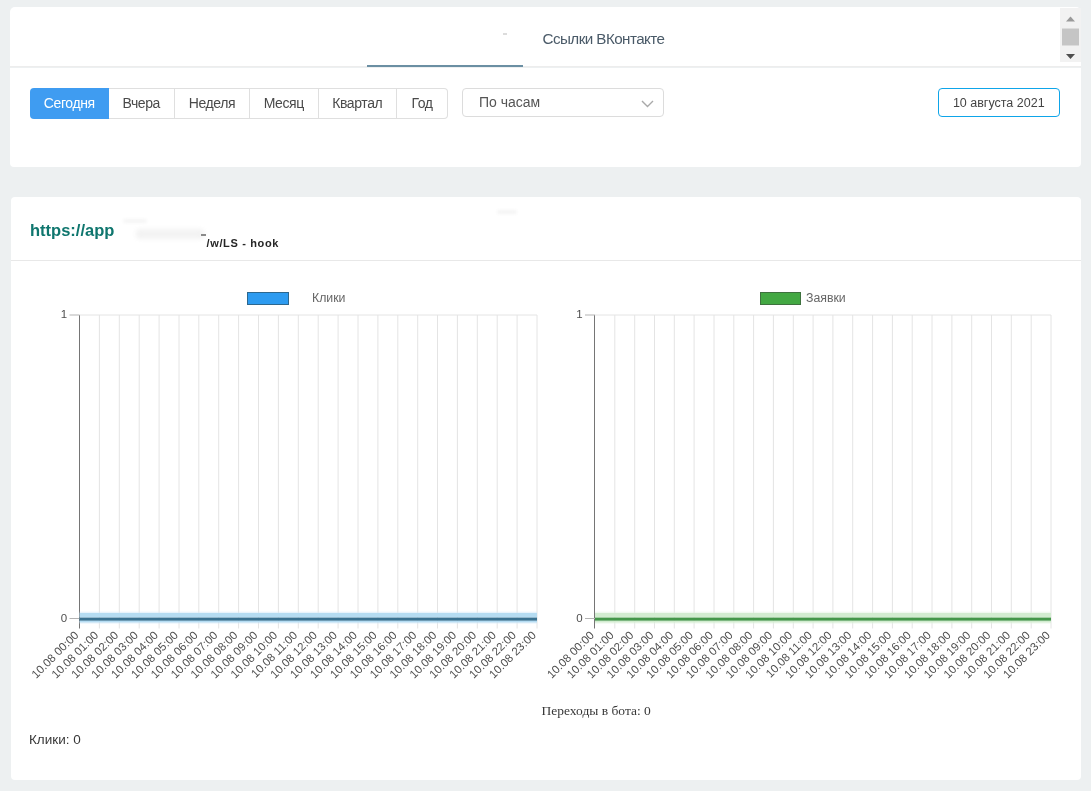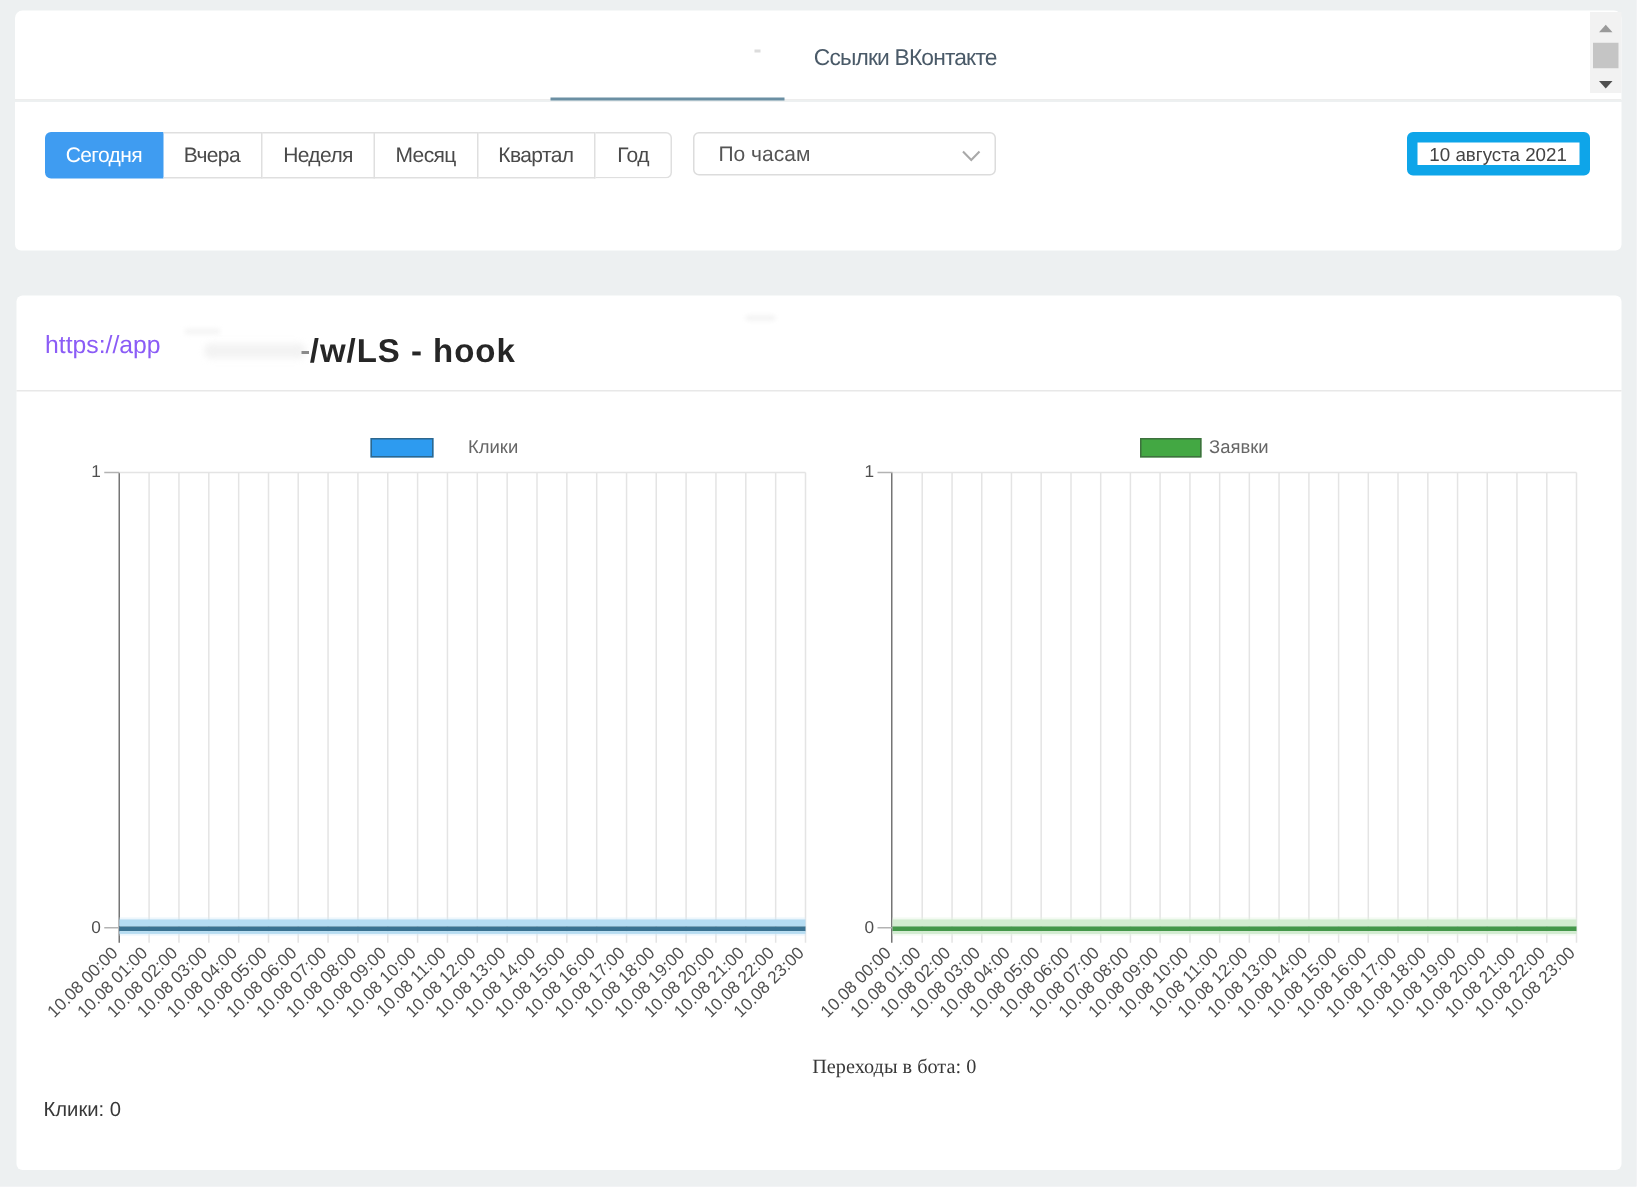--- a/index.html
+++ b/index.html
@@ -33,29 +33,29 @@
   <div style="width:51px; height:31px; border:1px solid #dfdfdf; border-left:none; border-radius:0 4px 4px 0; display:flex; align-items:center; justify-content:center;">Год</div>
 </div>
 
 <div class="abs" style="left:462px; top:88px; width:202px; height:29px; border:1px solid #dcdcdc; border-radius:4px; background:#fff;">
   <div style="position:absolute; left:16px; top:5px; font-size:14px; color:#555;">По часам</div>
   <svg style="position:absolute; right:9px; top:11px;" width="13" height="8">
         <polyline points="1,1 6.5,6.6 12,1" fill="none" stroke="#a9a9a9" stroke-width="1.4"></polyline>
       </svg>
 </div>
 
-<div class="abs" style="left:938px; top:88px; width:121.5px; height:29px; border:7px solid #0ea5e9; border-radius:4px; background:#fff; display:flex; align-items:center; justify-content:center; font-size:12.5px; color:#444;">10 августа 2021</div>
+<div class="abs" style="left:938px; top:88px; width:121.5px; height:29px; border:1px solid #0ea5e9; border-radius:4px; background:#fff; display:flex; align-items:center; justify-content:center; font-size:12.5px; color:#444;">10 августа 2021</div>
 
 <div class="abs" style="left:11px; top:197px; width:1069.5px; height:583px; background:#fff; border-radius:4px;"></div>
-<div class="abs" style="left:30px; top:221px; font-size:16.5px; font-weight:normal; color:#8b5cf6;">https://app</div>
+<div class="abs" style="left:30px; top:221px; font-size:16.5px; font-weight:bold; color:#0f766e;">https://app</div>
 <div class="abs" style="left:136px; top:229px; width:68px; height:10px; background:#f3f3f3; border-radius:4px; filter:blur(2px);"></div>
 <div class="abs" style="left:123px; top:219px; width:24px; height:4px; background:#f5f5f5; border-radius:2px; filter:blur(1.5px);"></div>
 <div class="abs" style="left:497px; top:210px; width:20px; height:4px; background:#f4f4f4; border-radius:2px; filter:blur(1.5px);"></div>
 <div class="abs" style="left:201px; top:233.5px; width:5px; height:2.5px; background:#8a8a8a;"></div>
-<div class="abs" style="left:206.5px; top:221px; font-size:22px; font-weight:bold; color:#262626; letter-spacing:0.65px;">/w/LS - hook</div>
+<div class="abs" style="left:206.5px; top:237px; font-size:11px; font-weight:bold; color:#262626; letter-spacing:0.65px;">/w/LS - hook</div>
 <div class="abs" style="left:11px; top:260px; width:1069.5px; height:1px; background:#e8e8e8;"></div>
 
 <div class="abs" style="left:247px; top:292px; width:41.5px; height:13px; background:#2d9bf0; border:1px solid rgba(45,85,110,0.75);"></div>
 <div class="abs" style="left:294px; top:291px; font-size:12.3px; color:#666;margin-left:18px;">Клики</div>
 <div class="abs" style="left:759.5px; top:292px; width:41.5px; height:13px; background:#43a843; border:1px solid rgba(60,95,60,0.75);"></div>
 <div class="abs" style="left:806px; top:291px; font-size:12.3px; color:#666;">Заявки</div>
 
 <svg class="abs" style="left:0; top:0;" width="1091" height="791">
 <line x1="79.5" y1="315.0" x2="79.5" y2="628.5" stroke="#757575" stroke-width="1"></line>
 <line x1="99.4" y1="315.0" x2="99.4" y2="628.5" stroke="#e4e4e4" stroke-width="1"></line>

